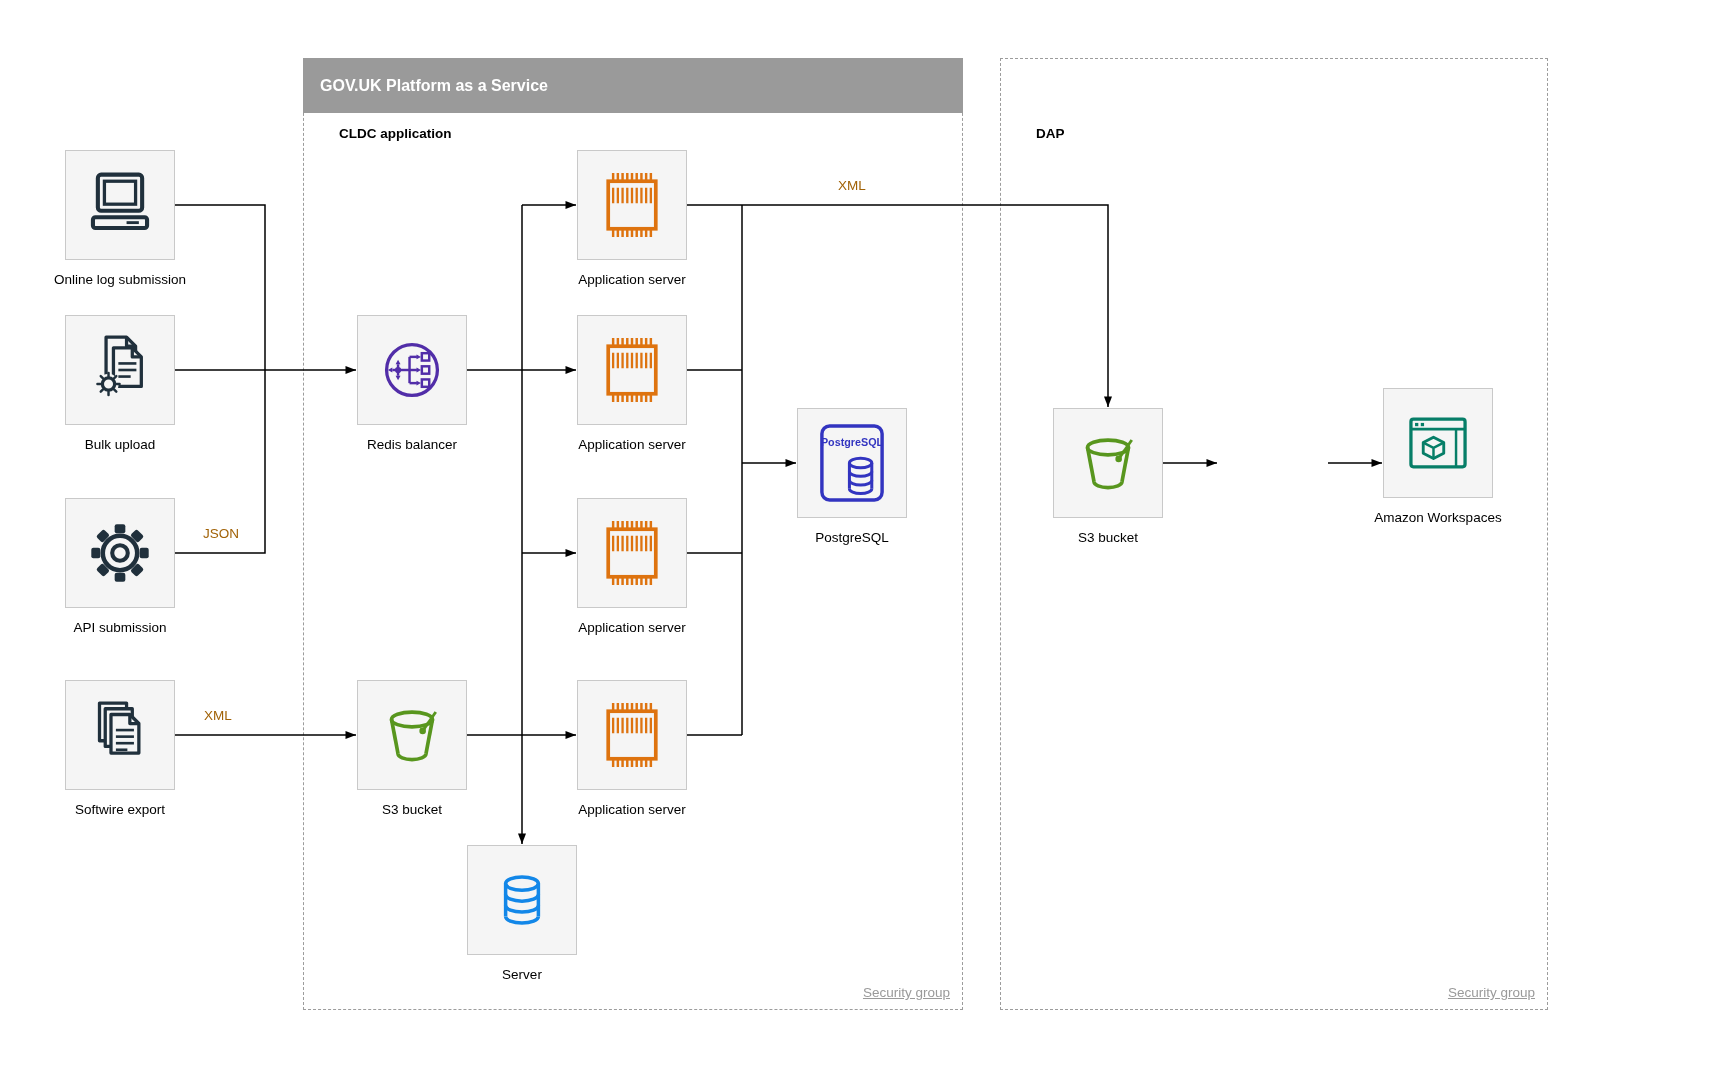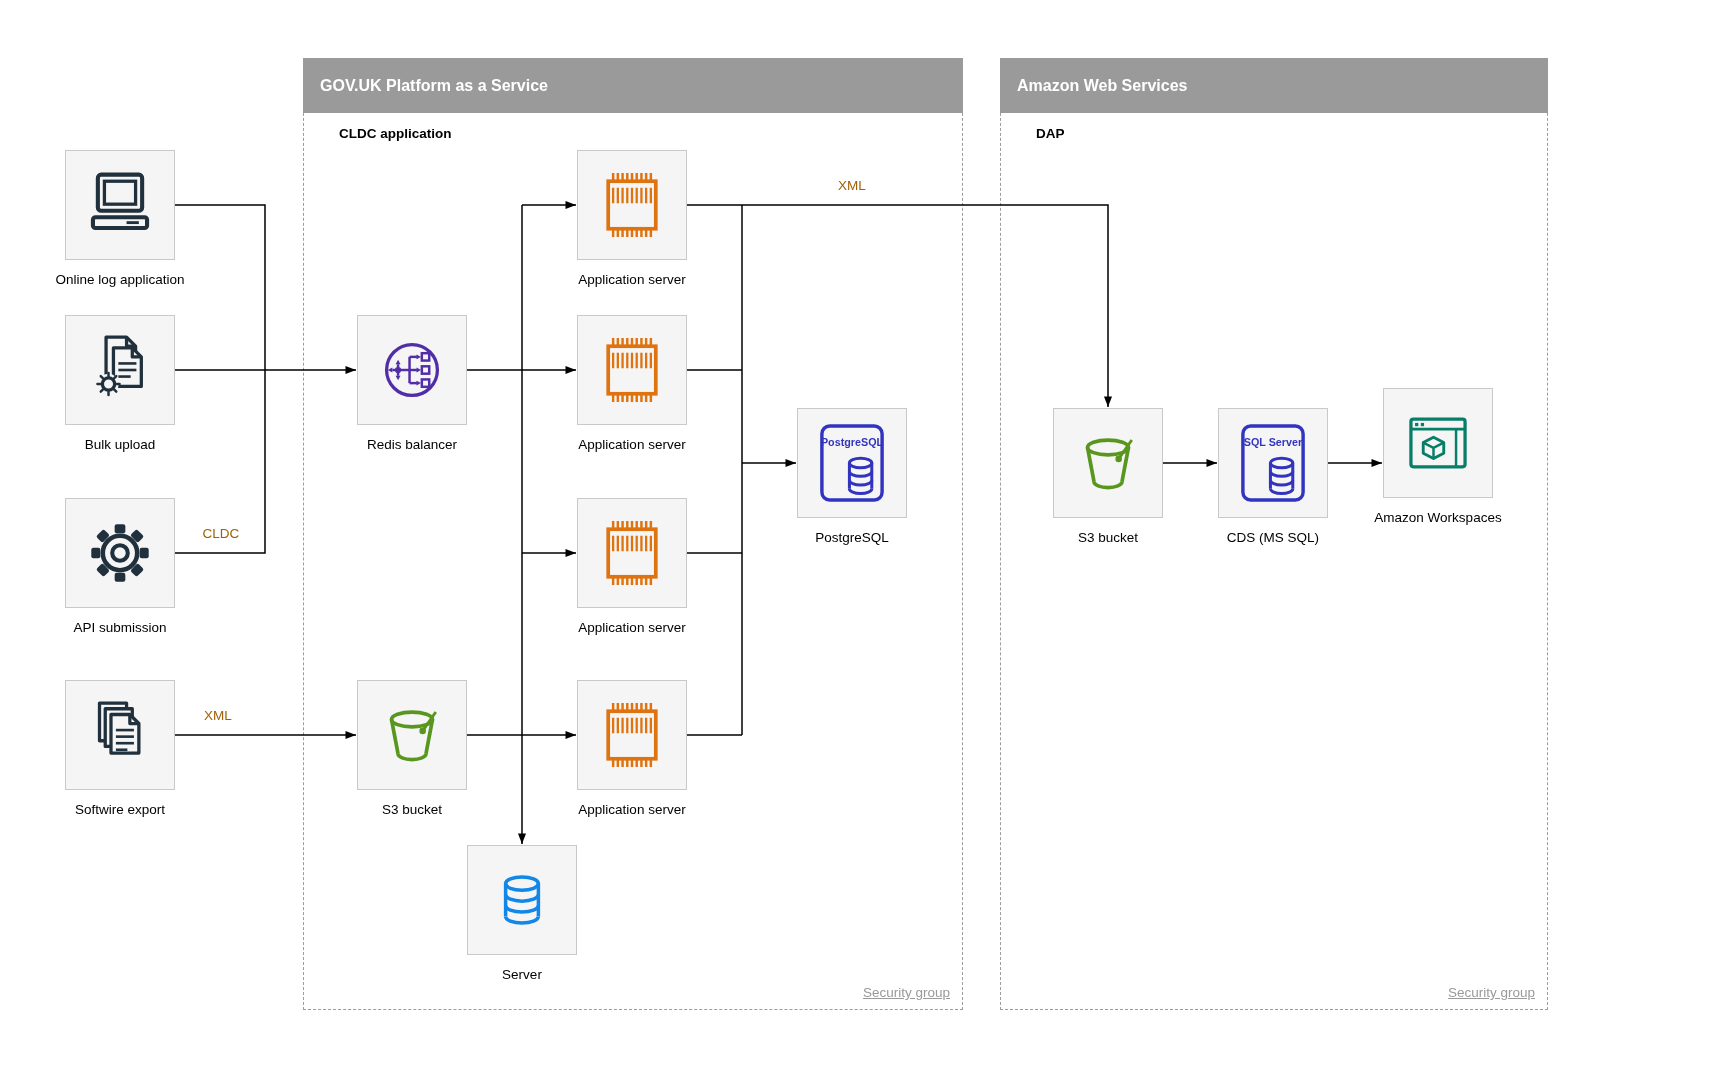--- a/index.html
+++ b/index.html
@@ -33,23 +33,20 @@
 
   <div class="container-box" style="left:303px; top:18px; width:660px; height:952px">
     <div class="container-header">
       <span>GOV.UK Platform as a Service</span>
     </div>
     <div class="container-sublabel">CLDC application</div>
     <div class="container-footer">Security group</div>
   </div>
 
   <div class="container-box" style="left:1000px; top:18px; width:548px; height:952px">
-    <div class="container-header">
-      <span>Amazon Web Services</span>
-    </div>
     <div class="container-sublabel">DAP</div>
     <div class="container-footer">Security group</div>
   </div>
 
   <svg class="connectors" width="1712" height="1082" viewBox="0 0 1712 1082">
     <defs>
       <marker id="arrow" markerUnits="userSpaceOnUse" markerWidth="14" markerHeight="11" refX="12" refY="5.5" orient="auto">
         <path d="M1.5,1.5 L12,5.5 L1.5,9.5 Z" fill="#000"></path>
       </marker>
     </defs>
@@ -68,34 +65,34 @@
       <path d="M687,330 H742"></path>
       <path d="M687,513 H742"></path>
       <path d="M687,695 H742"></path>
       <path d="M742,165 V695"></path>
       <path d="M742,423 H796" marker-end="url(#arrow)"></path>
       <path d="M1163,423 H1217" marker-end="url(#arrow)"></path>
       <path d="M1328,423 H1382" marker-end="url(#arrow)"></path>
     </g>
   </svg>
 
-  <div class="edge-label" style="left:191px; top:486px">CLDC</div>
+  <div class="edge-label" style="left:191px; top:486px">JSON</div>
   <div class="edge-label" style="left:188px; top:668px">XML</div>
   <div class="edge-label" style="left:822px; top:138px">XML</div>
 
   <div class="node" style="left:65px; top:110px">
     <div class="icon-box">
       <svg width="82" height="82" viewBox="0 0 100 100" fill="none" stroke="#20303c">
         <rect x="23" y="13" width="54" height="44" rx="4" stroke-width="5"></rect>
         <rect x="31" y="21" width="38" height="28" stroke-width="4"></rect>
         <rect x="17" y="65" width="66" height="13" rx="3" stroke-width="5"></rect>
         <line x1="58" y1="71.5" x2="73" y2="71.5" stroke-width="3.5"></line>
       </svg>
     </div>
-    <div class="node-label">Online log application</div>
+    <div class="node-label">Online log submission</div>
   </div>
 
   <div class="node" style="left:65px; top:275px">
     <div class="icon-box">
       <svg width="82" height="82" viewBox="0 0 100 100">
         <g fill="#f5f5f5" stroke="#20303c" stroke-width="4" stroke-linejoin="round">
           <path d="M33,10 h25 l11,11 v37 h-36 z"></path>
           <path d="M58,10 v11 h11" fill="none"></path>
           <path d="M42,23 h23 l11,11 v36 h-34 z"></path>
           <path d="M65,23 v11 h11" fill="none"></path>
@@ -327,36 +324,20 @@
         <path d="M25,31 L33,73" stroke-width="4.5"></path>
         <path d="M75,31 L67,73" stroke-width="4.5"></path>
         <path d="M33,73 A17,7 0 0 0 67,73" stroke-width="4.5"></path>
         <line x1="63" y1="45" x2="79" y2="22" stroke-width="3.5"></line>
         <circle cx="63" cy="45" r="4" fill="#58961e" stroke="none"></circle>
       </svg>
     </div>
     <div class="node-label">S3 bucket</div>
   </div>
 
-  <div class="node" style="left:1218px; top:368px">
-    <div class="icon-box">
-      <svg width="86" height="86" viewBox="0 0 100 100">
-        <rect x="15" y="7" width="70" height="86" rx="9" fill="none" stroke="#3234c0" stroke-width="4"></rect>
-        <text x="50" y="30" text-anchor="middle" font-size="12.5" font-weight="bold" fill="#3234c0">SQL Server</text>
-        <g fill="none" stroke="#3234c0" stroke-width="3.5">
-          <ellipse cx="60" cy="50" rx="13" ry="5.5"></ellipse>
-          <path d="M47,50 V80 M73,50 V80"></path>
-          <path d="M47,80 A13,5.5 0 0 0 73,80"></path>
-          <path d="M47,60 A13,5.5 0 0 0 73,60"></path>
-          <path d="M47,70 A13,5.5 0 0 0 73,70"></path>
-        </g>
-      </svg>
-    </div>
-    <div class="node-label">CDS (MS SQL)</div>
-  </div>
 
   <div class="node" style="left:1383px; top:348px">
     <div class="icon-box">
       <svg width="82" height="82" viewBox="0 0 100 100" fill="none" stroke="#077e68">
         <rect x="17" y="21" width="66" height="58" rx="3" stroke-width="4"></rect>
         <line x1="17" y1="33" x2="83" y2="33" stroke-width="3.5"></line>
         <rect x="22" y="25.5" width="4" height="4" fill="#077e68" stroke="none"></rect>
         <rect x="29" y="25.5" width="4" height="4" fill="#077e68" stroke="none"></rect>
         <line x1="72" y1="33" x2="72" y2="79" stroke-width="3"></line>
         <path d="M44.5,43 L57,49.5 V62.5 L44.5,69 L32,62.5 V49.5 Z" stroke-width="3.5" stroke-linejoin="round"></path>

